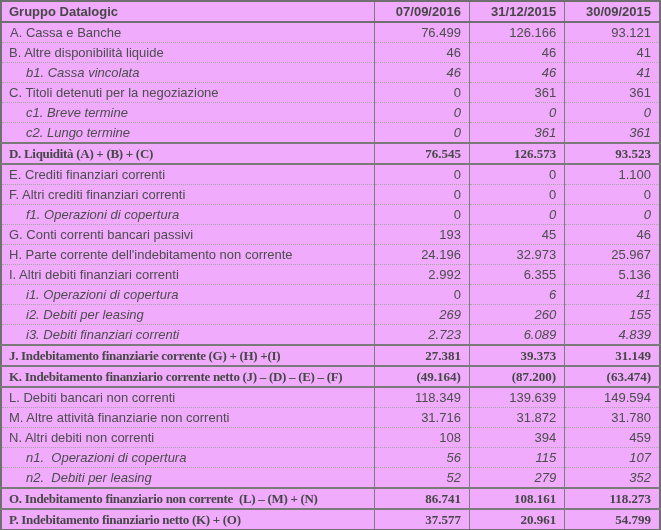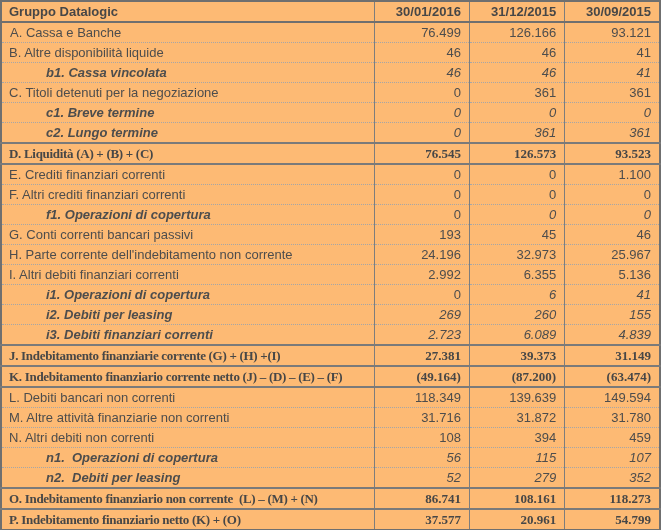--- a/index.html
+++ b/index.html
@@ -4,21 +4,21 @@
 <style>
   html, body {
     margin: 0;
     padding: 0;
     background: #ffffff;
   }
   .page {
     width: 661px;
     height: 530px;
     box-sizing: border-box;
-    background: #fdba74;
+    background: #f0abfc;
     font-family: "Liberation Sans", "DejaVu Sans", sans-serif;
   }
   table.fin {
     border-collapse: collapse;
     table-layout: fixed;
     width: 661px;
     border: 2px solid #6f6f6f;
     color: #4d4d4d;
     font-size: 13px;
   }
@@ -58,38 +58,38 @@
   
   tbody tr.row-bold td {
     font-weight: bold;
     color: #474747;
     font-family: Liberation Serif, serif;
   }
   tbody tr.row-bold td.label { letter-spacing: -0.3px; }
   tbody tr.row-sub td {
     font-style: italic;
   }
-  tbody tr.row-sub td.label { padding-left: 44px; font-weight: bold; }
+  tbody tr.row-sub td.label { padding-left: 24px; }
   tbody tr.row-sub td.num.upright { font-style: normal; }
 </style>
 </head>
 <body>
 
 <div class="page">
   <table class="fin">
     <colgroup>
       <col class="c-label">
       <col class="c-num">
       <col class="c-num">
       <col class="c-num">
     </colgroup>
     <thead>
       <tr>
         <th class="label">Gruppo Datalogic</th>
-        <th class="num">30/01/2016</th>
+        <th class="num">07/09/2016</th>
         <th class="num">31/12/2015</th>
         <th class="num">30/09/2015</th>
       </tr>
     </thead>
     <tbody>
         <tr class="row-normal top-none">
           <td class="label">A. Cassa e Banche</td>
           <td class="num">76.499</td>
           <td class="num">126.166</td>
           <td class="num">93.121</td>

